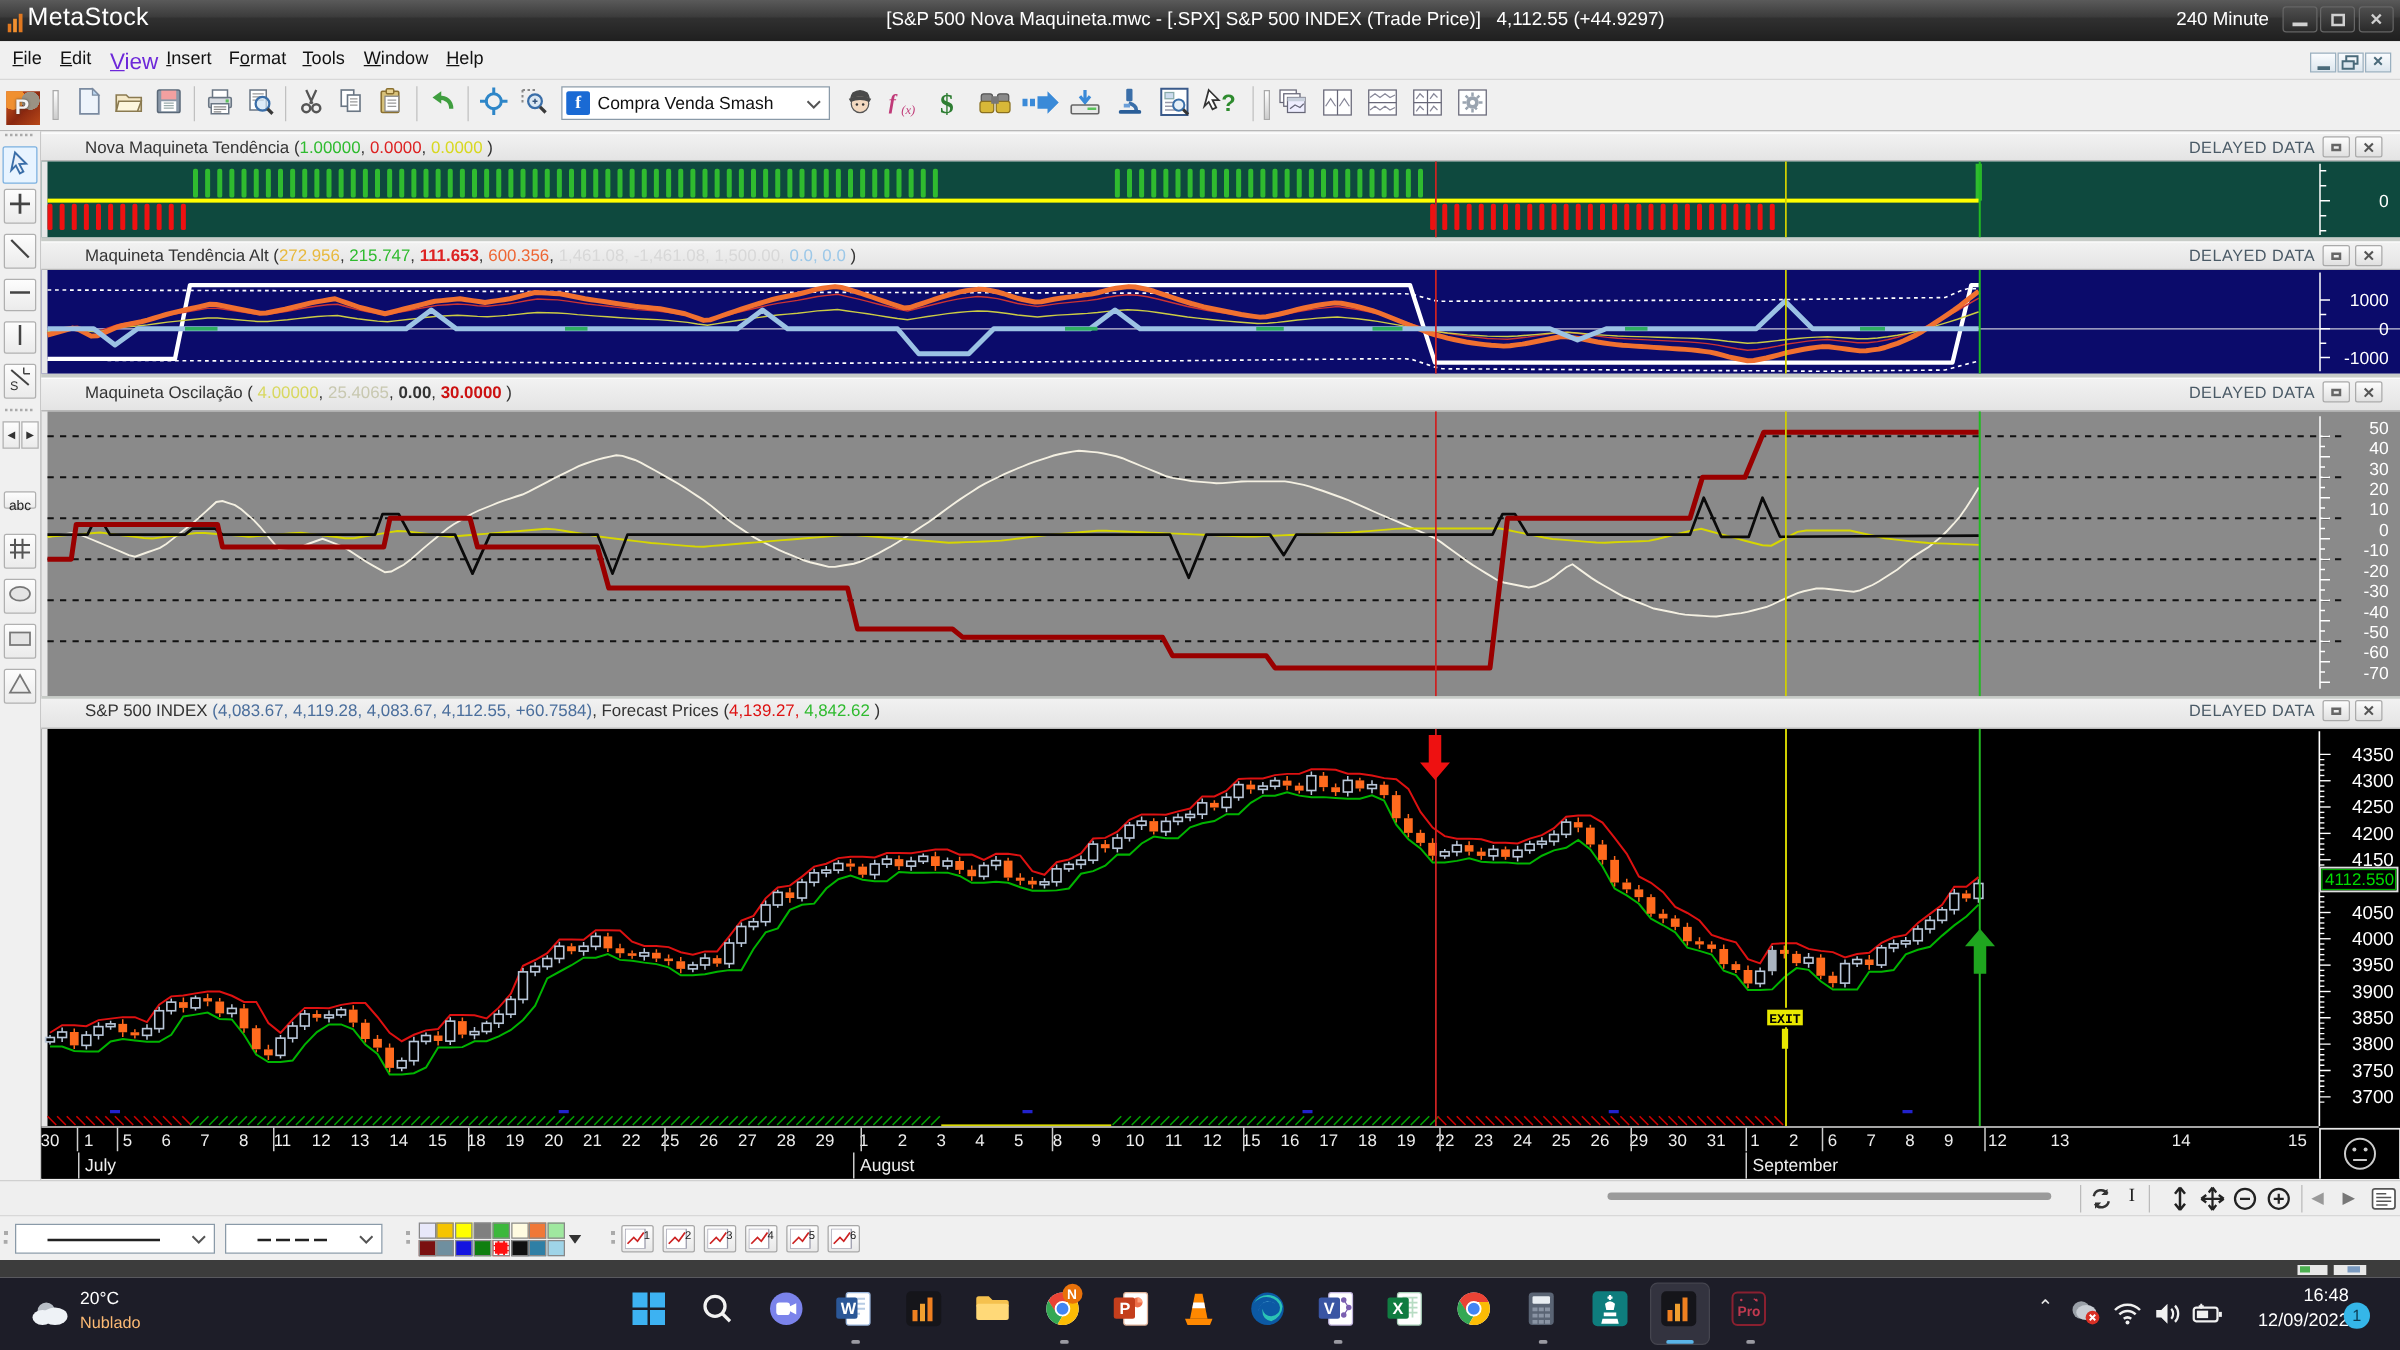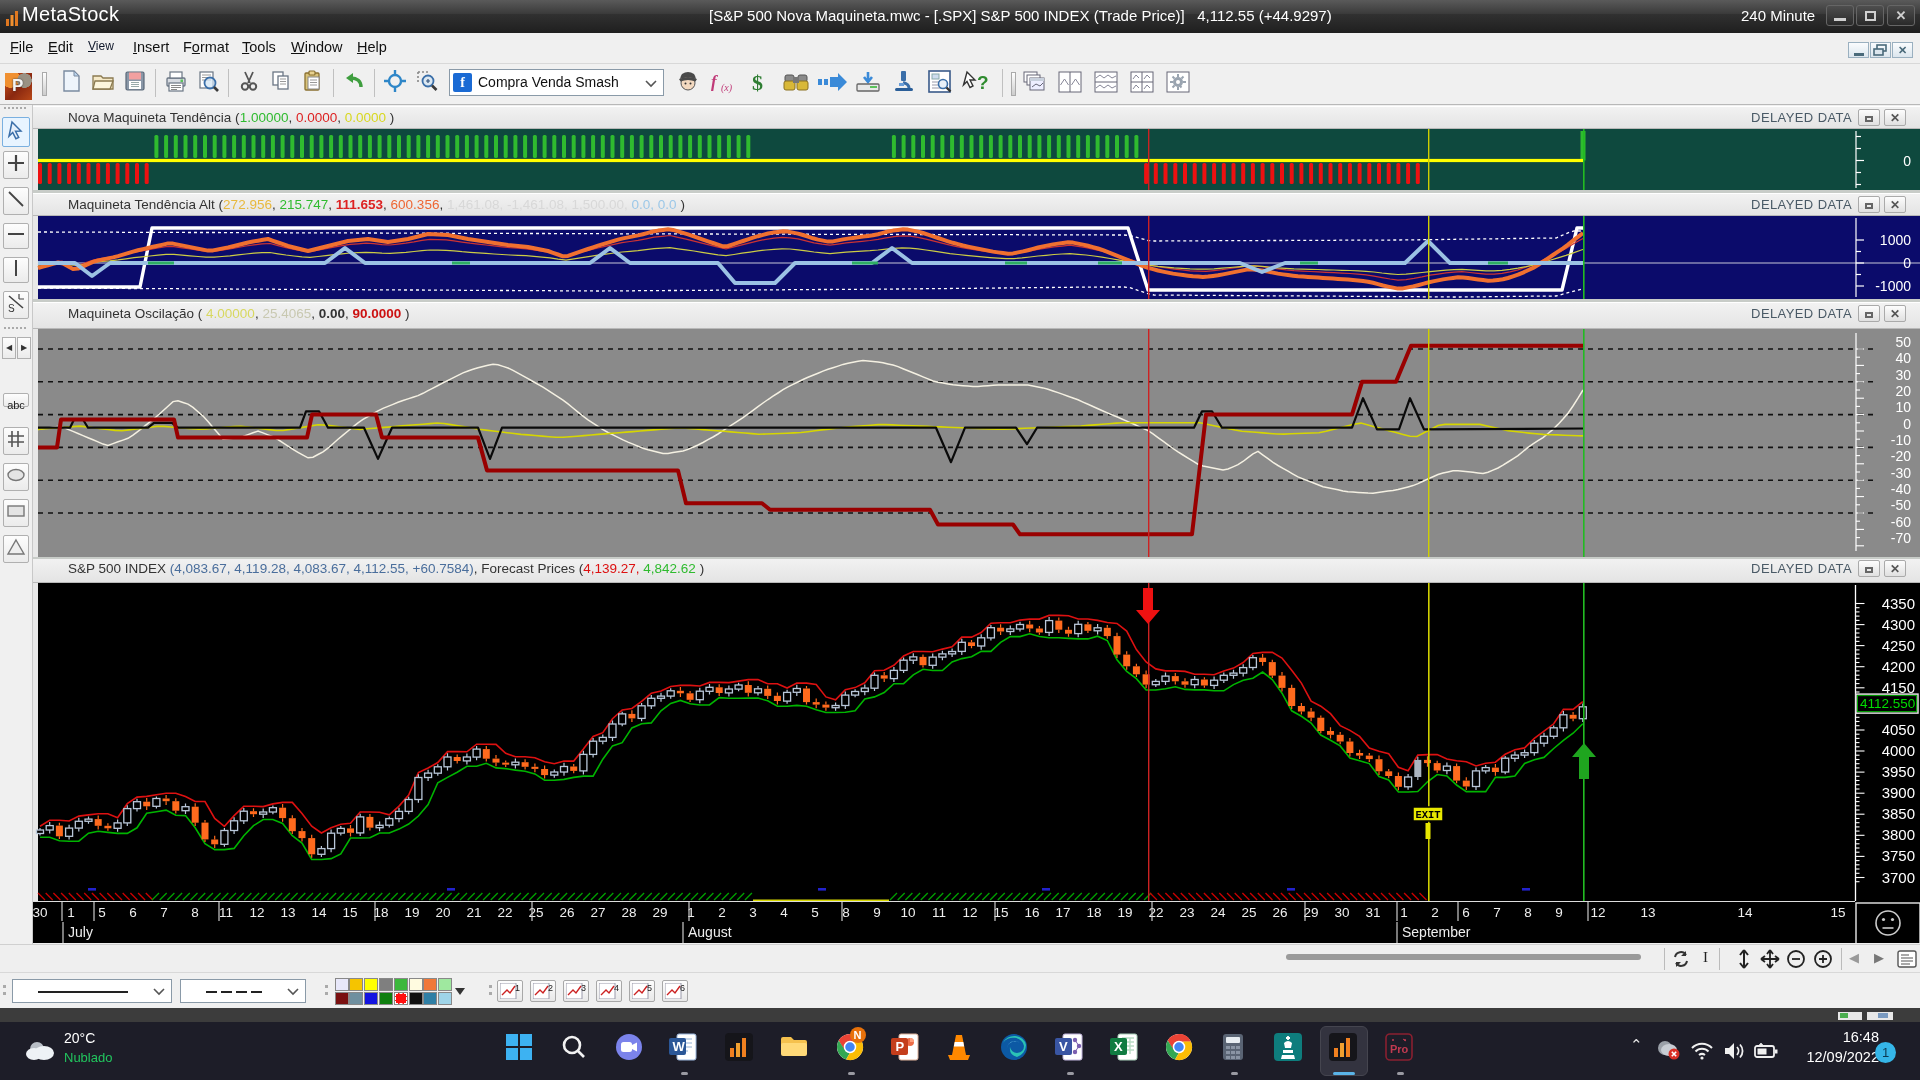--- a/index.html
+++ b/index.html
@@ -16,21 +16,21 @@
     <div style="position:absolute;left:1856px;top:5px;width:28px;height:21px;background:linear-gradient(#4e4e4e,#2a2a2a);border:1px solid #666;border-radius:3px">
       <div style="margin:5px auto 0;width:11px;height:10px;border:2.5px solid #d0d0d0"></div>
     </div>
     <div style="position:absolute;left:1887px;top:5px;width:28px;height:21px;background:linear-gradient(#4e4e4e,#2a2a2a);border:1px solid #666;border-radius:3px">
       <div style="text-align:center;line-height:20px;color:#d0d0d0;font-size:13px;font-weight:bold">✕</div>
     </div>
   </div>
 <div style="position:absolute;left:0;top:33px;width:1920px;height:31px;background:#f0f0f0;border-bottom:1px solid #d8d8d8">
     <div style="position:absolute;left:10px;top:6px;font-size:14.5px;color:#111"><span style="text-decoration:underline">F</span>ile</div>
     <div style="position:absolute;left:48px;top:6px;font-size:14.5px;color:#111"><span style="text-decoration:underline">E</span>dit</div>
-    <div style="position:absolute;left:88px;top:6px;font-size:12px;color:#0f172a"><span style="text-decoration:underline">V</span>iew</div>
+    <div style="position:absolute;left:88px;top:6px;font-size:18px;color:#6d28d9"><span style="text-decoration:underline">V</span>iew</div>
     <div style="position:absolute;left:133px;top:6px;font-size:14.5px;color:#111"><span style="text-decoration:underline">I</span>nsert</div>
     <div style="position:absolute;left:183px;top:6px;font-size:14.5px;color:#111">F<span style="text-decoration:underline">o</span>rmat</div>
     <div style="position:absolute;left:242px;top:6px;font-size:14.5px;color:#111"><span style="text-decoration:underline">T</span>ools</div>
     <div style="position:absolute;left:291px;top:6px;font-size:14.5px;color:#111"><span style="text-decoration:underline">W</span>indow</div>
     <div style="position:absolute;left:357px;top:6px;font-size:14.5px;color:#111"><span style="text-decoration:underline">H</span>elp</div>
     <div style="position:absolute;left:1848px;top:9px;width:21px;height:16px;background:linear-gradient(#fafcfe,#dce6ee);border:1px solid #9ab0c0">
       <div style="margin:10px auto 0;width:10px;height:2.5px;background:#4a6a7a"></div>
     </div>
     <div style="position:absolute;left:1870px;top:9px;width:21px;height:16px;background:linear-gradient(#fafcfe,#dce6ee);border:1px solid #9ab0c0"><svg width="15" height="12" viewBox="0 0 15 12" style="margin:1px 2px">
         <rect x="4" y="1" width="9" height="6" fill="none" stroke="#4a6a7a" stroke-width="1.6"></rect>
@@ -201,21 +201,21 @@
     <div class="hbtn" style="right:40px"><span style="display:inline-block;width:8px;height:6px;border:2px solid #666;margin-top:4px"></span></div>
     <div class="hbtn" style="right:14px;font-weight:bold;color:#555;font-size:12px;line-height:16px">✕</div>
   </div>
 <div style="position:absolute;left:33px;top:193px;width:1887px;height:23px;background:linear-gradient(#f2f2f2,#e4e4e4);border-top:1px solid #ffffff;border-bottom:1px solid #b8b8b8;box-sizing:border-box">
     <div style="position:absolute;left:35px;top:3px;font-size:13.5px;color:#333">Maquineta Tendência Alt (<span style="color:#e8b93e">272.956</span>, <span style="color:#2fbb2f">215.747</span>, <span style="color:#dd2222;font-weight:bold">111.653</span>, <span style="color:#ee6633">600.356</span>, <span style="color:#d8d8d8">1,461.08, -1,461.08, 1,500.00,</span> <span style="color:#9cc8e8">0.0, 0.0</span> )</div>
     <div style="position:absolute;right:68px;top:3px;font-size:13px;color:#4a5a66;letter-spacing:.4px">DELAYED DATA</div>
     <div class="hbtn" style="right:40px"><span style="display:inline-block;width:8px;height:6px;border:2px solid #666;margin-top:4px"></span></div>
     <div class="hbtn" style="right:14px;font-weight:bold;color:#555;font-size:12px;line-height:16px">✕</div>
   </div>
 <div style="position:absolute;left:33px;top:302px;width:1887px;height:27px;background:linear-gradient(#f2f2f2,#e4e4e4);border-top:1px solid #ffffff;border-bottom:1px solid #b8b8b8;box-sizing:border-box">
-    <div style="position:absolute;left:35px;top:3px;font-size:13.5px;color:#333">Maquineta Oscilação ( <span style="color:#d8d860">4.00000</span>, <span style="color:#c8c8b0">25.4065</span>, <span style="font-weight:bold">0.00</span>, <span style="color:#cc1111;font-weight:bold">90.0000</span> )</div>
+    <div style="position:absolute;left:35px;top:3px;font-size:13.5px;color:#333">Maquineta Oscilação ( <span style="color:#d8d860">4.00000</span>, <span style="color:#c8c8b0">25.4065</span>, <span style="font-weight:bold">0.00</span>, <span style="color:#cc1111;font-weight:bold">30.0000</span> )</div>
     <div style="position:absolute;right:68px;top:3px;font-size:13px;color:#4a5a66;letter-spacing:.4px">DELAYED DATA</div>
     <div class="hbtn" style="right:40px"><span style="display:inline-block;width:8px;height:6px;border:2px solid #666;margin-top:4px"></span></div>
     <div class="hbtn" style="right:14px;font-weight:bold;color:#555;font-size:12px;line-height:16px">✕</div>
   </div>
 <div style="position:absolute;left:33px;top:557px;width:1887px;height:26px;background:linear-gradient(#f2f2f2,#e4e4e4);border-top:1px solid #ffffff;border-bottom:1px solid #b8b8b8;box-sizing:border-box">
     <div style="position:absolute;left:35px;top:3px;font-size:13.5px;color:#333">S&amp;P 500 INDEX <span style="color:#4a6e9c">(4,083.67, 4,119.28, 4,083.67, 4,112.55, +60.7584)</span>, Forecast Prices (<span style="color:#dd1111">4,139.27,</span> <span style="color:#2fbb2f">4,842.62</span> )</div>
     <div style="position:absolute;right:68px;top:3px;font-size:13px;color:#4a5a66;letter-spacing:.4px">DELAYED DATA</div>
     <div class="hbtn" style="right:40px"><span style="display:inline-block;width:8px;height:6px;border:2px solid #666;margin-top:4px"></span></div>
     <div class="hbtn" style="right:14px;font-weight:bold;color:#555;font-size:12px;line-height:16px">✕</div>
   </div>
@@ -1228,21 +1228,21 @@
     <div style="position:absolute;left:1867px;top:4px;width:26px;height:8px;background:#e8e8e8"></div>
     <div style="position:absolute;left:1878px;top:5px;width:10px;height:5px;background:#7a9ac0"></div>
   </div>
 <div style="position:absolute;left:0;top:1022px;width:1920px;height:58px;background:#1d1d28">
     <svg width="34" height="28" viewBox="0 0 34 28" style="position:absolute;left:24px;top:15px">
       <circle cx="13" cy="12" r="7" fill="#b8bec6"></circle>
       <ellipse cx="20" cy="16" rx="10" ry="7" fill="#eef2f6"></ellipse>
       <ellipse cx="10" cy="17" rx="8" ry="6" fill="#eef2f6"></ellipse>
     </svg>
     <div style="position:absolute;left:64px;top:8px;font-size:14px;color:#fff">20°C</div>
-    <div style="position:absolute;left:64px;top:28px;font-size:13px;color:#22c55e">Nublado</div>
+    <div style="position:absolute;left:64px;top:28px;font-size:13px;color:#fdba74">Nublado</div>
     <div style="position:absolute;left:504px;top:10px;width:32px;height:32px"><svg width="30" height="30" viewBox="0 0 30 30">
         <rect x="2" y="2" width="12" height="12" fill="#3db2f2"></rect>
         <rect x="16" y="2" width="12" height="12" fill="#3db2f2"></rect>
         <rect x="2" y="16" width="12" height="12" fill="#3db2f2"></rect>
         <rect x="16" y="16" width="12" height="12" fill="#3db2f2"></rect>
       </svg></div>
     <div style="position:absolute;left:559px;top:10px;width:32px;height:32px"><svg width="30" height="30" viewBox="0 0 30 30">
         <circle cx="13" cy="13" r="8" fill="none" stroke="#f2f2f2" stroke-width="2.6"></circle>
         <path d="M19 19 l6 6" stroke="#f2f2f2" stroke-width="2.6"></path>
       </svg></div>

